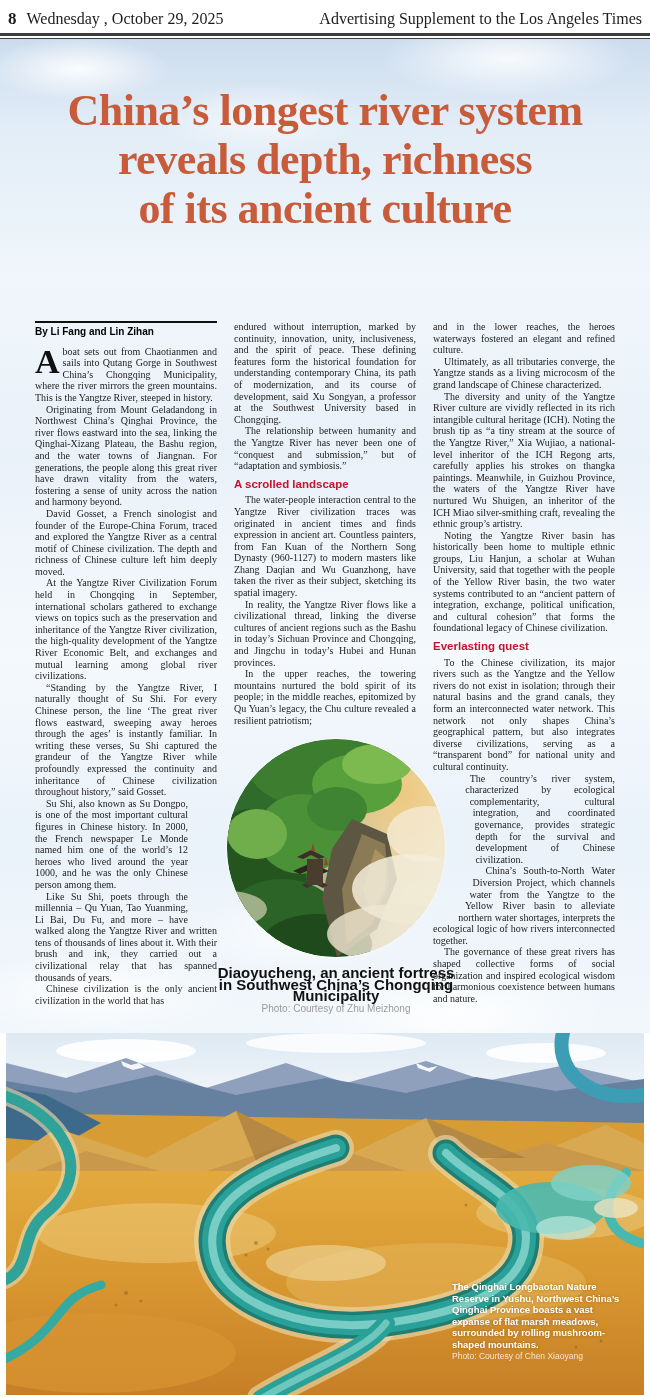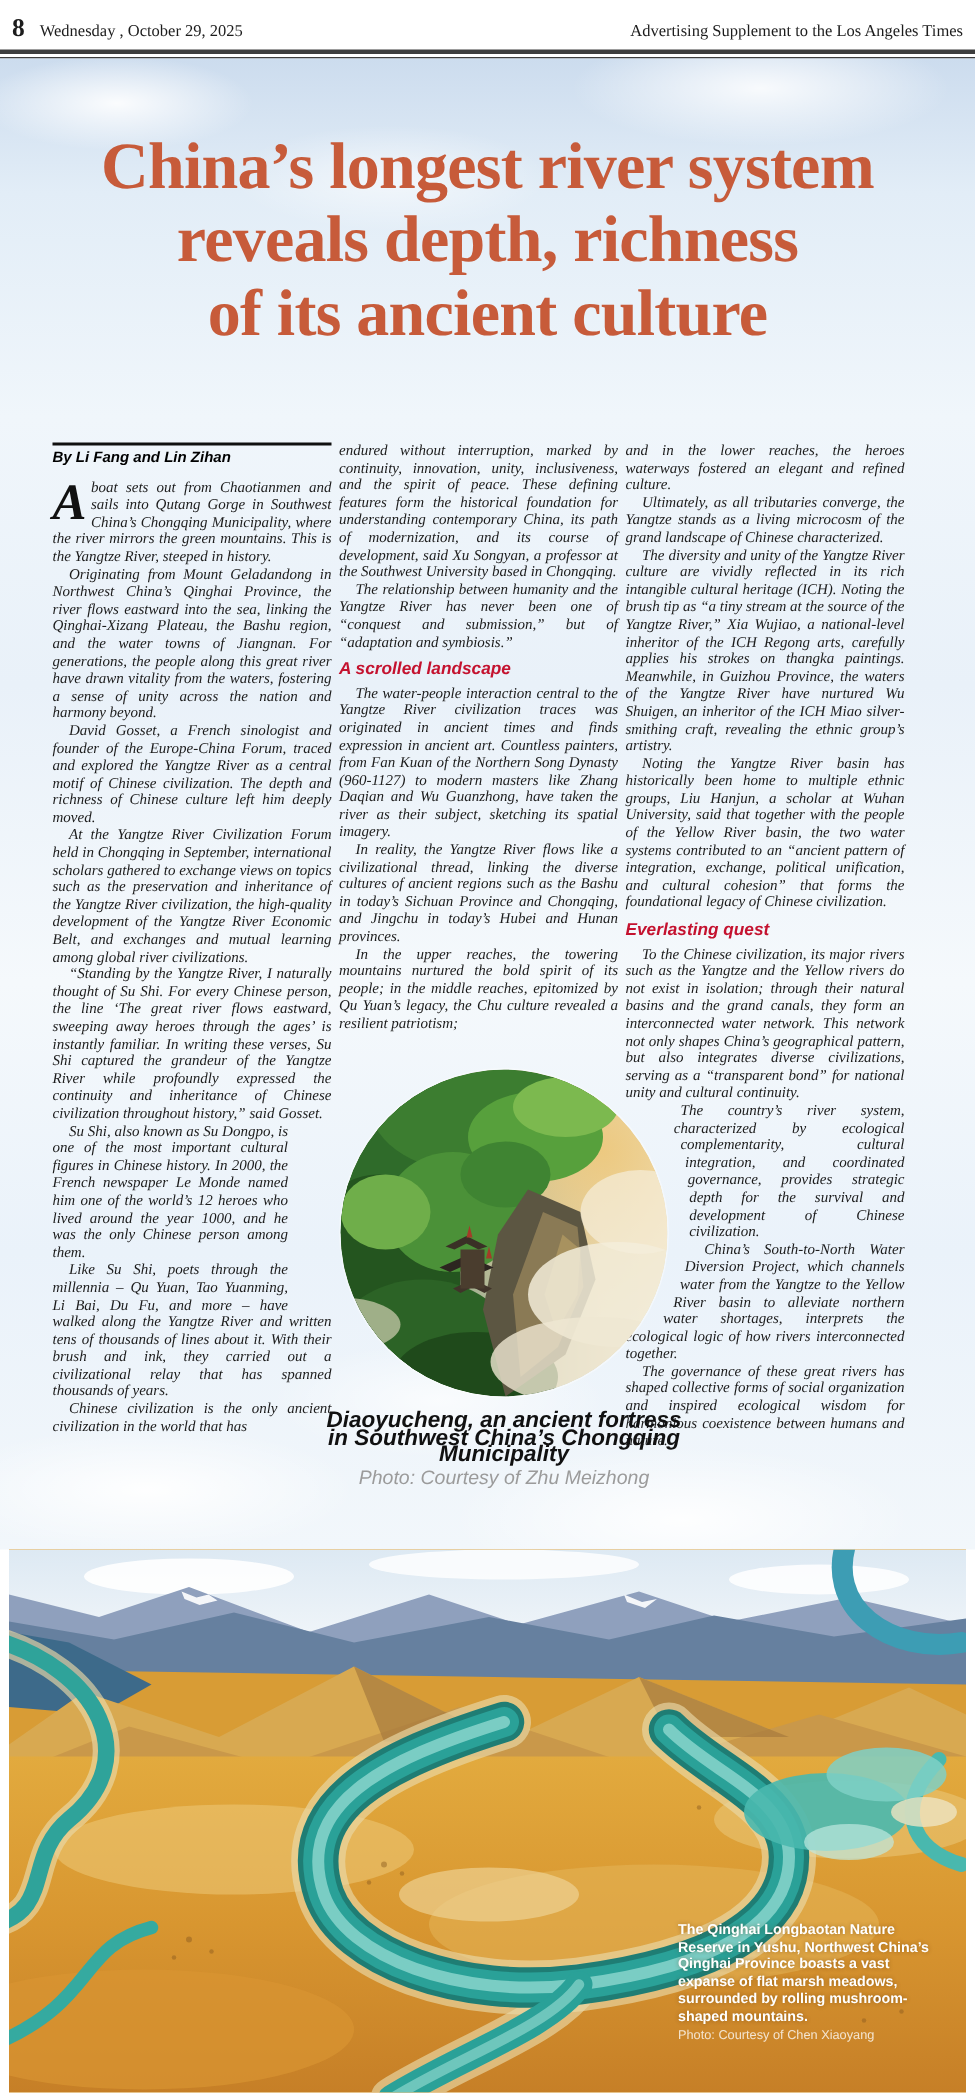--- a/index.html
+++ b/index.html
@@ -8,21 +8,21 @@
     font-family:"Liberation Serif", serif;color:#1c1c1c;
     position:relative;overflow:hidden;
   }
   
   .folio{
     display:flex;justify-content:space-between;align-items:baseline;
     padding:9px 8px 4px 8px;
   }
   .folio-left{display:flex;align-items:baseline;gap:10px;}
   .page-num{font-weight:bold;font-size:17px;}
-  .folio-date,.folio-right{font-size:11px;}
+  .folio-date,.folio-right{font-size:16px;}
   .double-rule{height:2px;border-top:3px solid #3d3d3d;border-bottom:1px solid #3d3d3d;}
   
   .sky{
     position:relative;height:994px;overflow:hidden;
     background:linear-gradient(180deg,#ccdcee 0%,#e2edf7 9%,#f0f6fb 24%,#e9f1f9 42%,#f5f9fc 62%,#eaf2fa 80%,#f2f7fb 100%);
   }
   .sky::before{
     content:"";position:absolute;inset:0;pointer-events:none;
     background:
       radial-gradient(130px 45px at 12% 3%,rgba(255,255,255,.9),rgba(255,255,255,0) 70%),
@@ -33,22 +33,22 @@
       radial-gradient(160px 55px at 45% 90%,rgba(255,255,255,.7),rgba(255,255,255,0) 70%);
   }
   
   .headline{
     position:relative;margin:47px 20px 0 20px;text-align:center;
     color:#c75b3a;font-weight:bold;font-size:44px;line-height:49px;
     letter-spacing:-.5px;font-family:"Liberation Serif",serif;
   }
   
   .article{
-    position:relative;width:580px;margin:62px auto 0 auto;
-    display:flex;gap:5px;height:720px;font-style:italic;
+    position:relative;width:580px;margin:88px auto 0 auto;
+    display:flex;gap:17px;height:720px;
   }
   .col{width:186px;font-size:10px;line-height:11.6px;text-align:justify;}
   .byline{
     border-top:2px solid #101010;padding-top:3px;margin-bottom:8px;
     font-family:"Liberation Sans",sans-serif;font-weight:bold;font-size:10px;
     text-align:left;color:#000;
   }
   .para{margin:0;}
   .para.ind{text-indent:11px;}
   .dropcap{
@@ -66,21 +66,21 @@
   
   .circle-fig{
     position:absolute;left:192px;top:418px;width:218px;height:218px;margin:0;
     border-radius:50%;overflow:hidden;box-shadow:0 0 0 1px rgba(255,255,255,.4);
   }
   .circle-cap{
     position:absolute;left:181px;top:646px;width:240px;text-align:center;
     font-family:"Liberation Sans",sans-serif;
   }
   .circle-cap .cap-b{font-weight:bold;font-size:15px;line-height:11.5px;color:#111;}
-  .circle-cap .cap-c{font-size:13px;color:#9b9b9b;margin-top:1px;}
+  .circle-cap .cap-c{font-size:10px;color:#9b9b9b;margin-top:1px;}
   
   .photo{
     position:relative;margin:0 6px;height:362px;overflow:hidden;background:#d89c35;
   }
   .photo-cap{
     position:absolute;right:14px;bottom:34px;width:178px;
     font-family:"Liberation Sans",sans-serif;text-align:left;
   }
   .photo-cap .cap-b{font-weight:bold;font-size:9.5px;line-height:11.5px;color:#ffffff;
     text-shadow:0 0 3px rgba(90,50,0,.45);}

